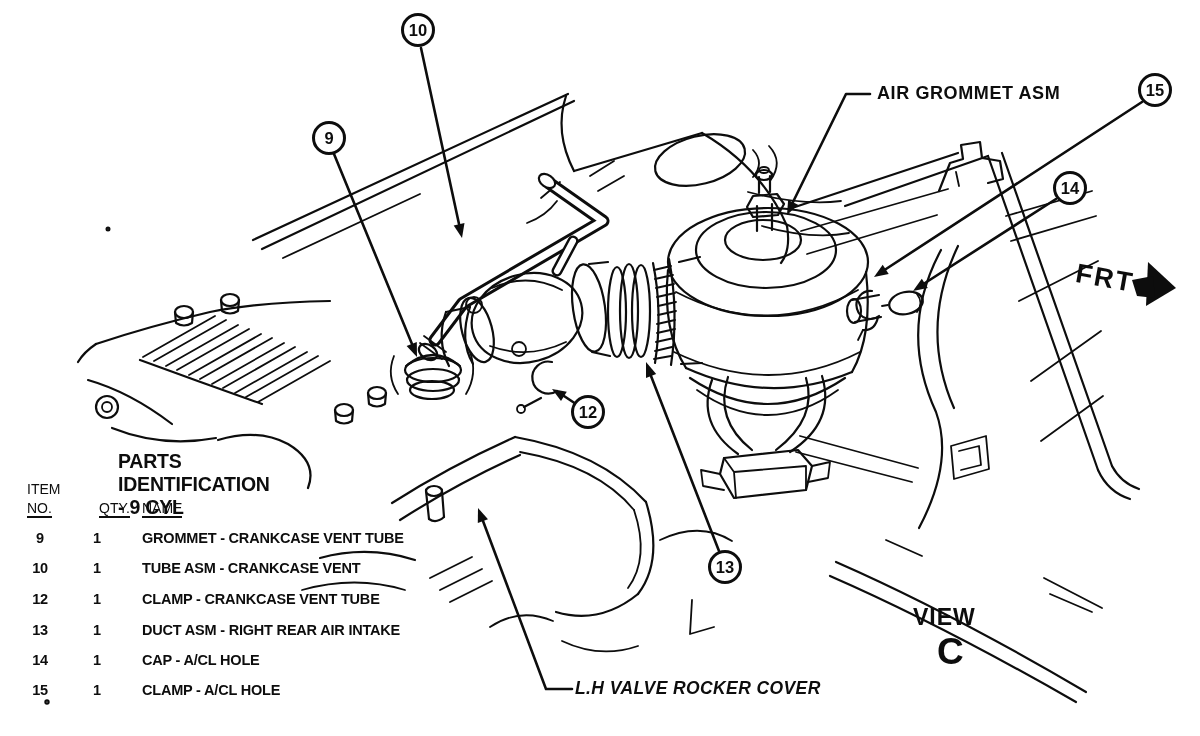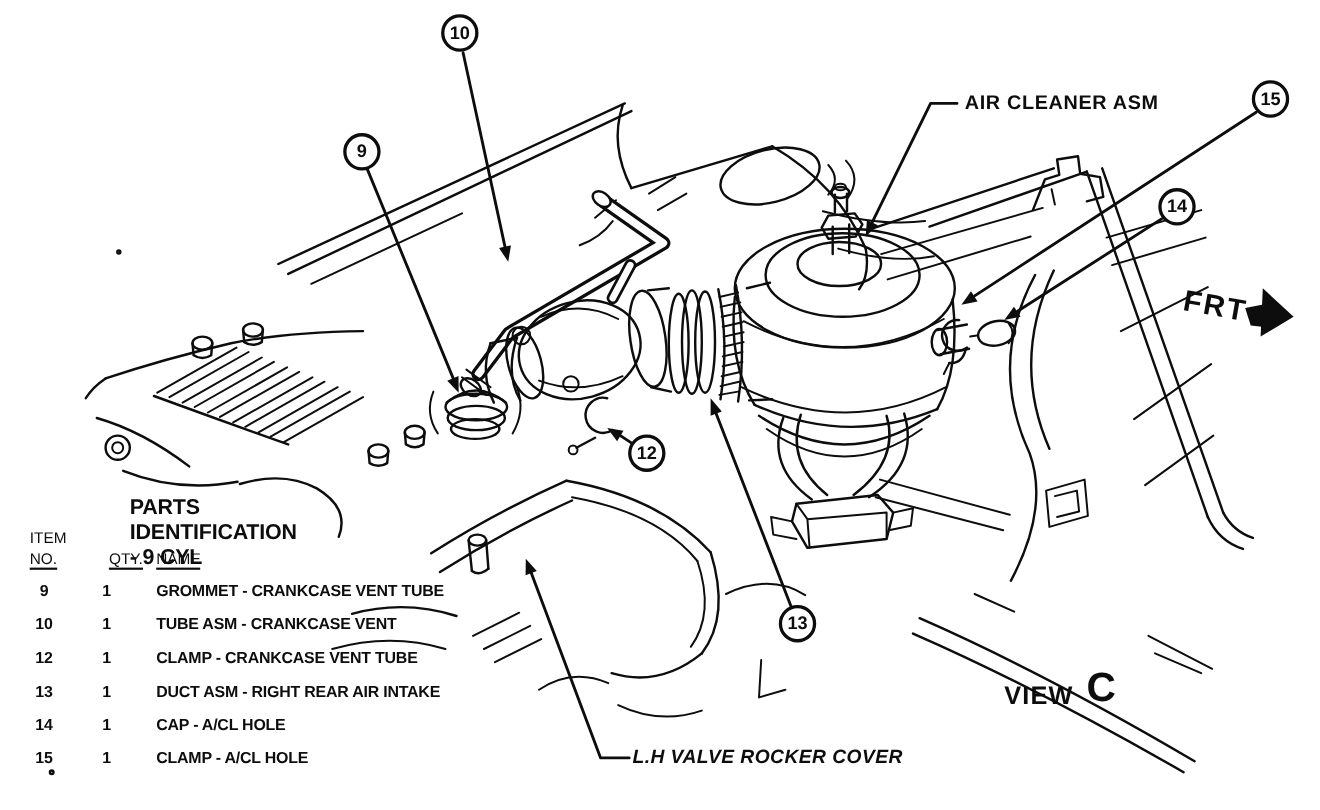--- a/index.html
+++ b/index.html
@@ -21,21 +21,21 @@
   .art .tubeo2{ stroke-width:11; }
   .art .tubei { stroke:#ffffff; stroke-width:7; }
   .art .tubei2{ stroke:#ffffff; stroke-width:6; }
   .art .wfill { fill:#ffffff; }
 
   .lbl { position:absolute; font-weight:bold; white-space:nowrap; color:#0d0d0d; }
   .lbl-aircleaner { left:877px; top:83px;  font-size:18px;   letter-spacing:0.6px; }
   .lbl-rocker     { left:575px; top:678px; font-size:17.5px; letter-spacing:0.4px;font-style:italic; }
   .lbl-frt        { left:1076px; top:258px; font-size:27px; letter-spacing:2px;
                     transform:rotate(10deg); transform-origin:left center; }
-  .view-wrap      { left:913px; top:604px; display:flex; align-items:flex-end; }
+  .view-wrap      { left:913px; top:604px; display:flex; align-items:center;flex-direction:column; }
   .view-word      { font-size:23px; font-weight:bold; letter-spacing:1px; }
   .view-letter    { font-size:37px; font-weight:bold; margin-left:12px; }
 
   .callout {
     position:absolute; width:34px; height:34px; border-radius:50%;
     border:3px solid #0d0d0d; background:#ffffff; box-sizing:border-box;
     display:flex; align-items:center; justify-content:center;
     font-size:16.5px; font-weight:bold; color:#0d0d0d;
   }
   .c9  { left:312px; top:121px; }
@@ -277,21 +277,21 @@
   <div class="callout c13">
       <span>13</span>
     </div>
   <div class="callout c14">
       <span>14</span>
     </div>
   <div class="callout c15">
       <span>15</span>
     </div>
 
-  <div class="lbl lbl-aircleaner">AIR CLEANER ASM</div>
+  <div class="lbl lbl-aircleaner">AIR GROMMET ASM</div>
   <div class="lbl lbl-rocker">L.H VALVE ROCKER COVER</div>
   <div class="lbl lbl-frt">FRT</div>
   <div class="lbl view-wrap">
     <span class="view-word">VIEW</span>
     <span class="view-letter">C</span>
   </div>
 
   <div class="ptable">
     <div class="pt-title">PARTS IDENTIFICATION - 9 CYL</div>
 

